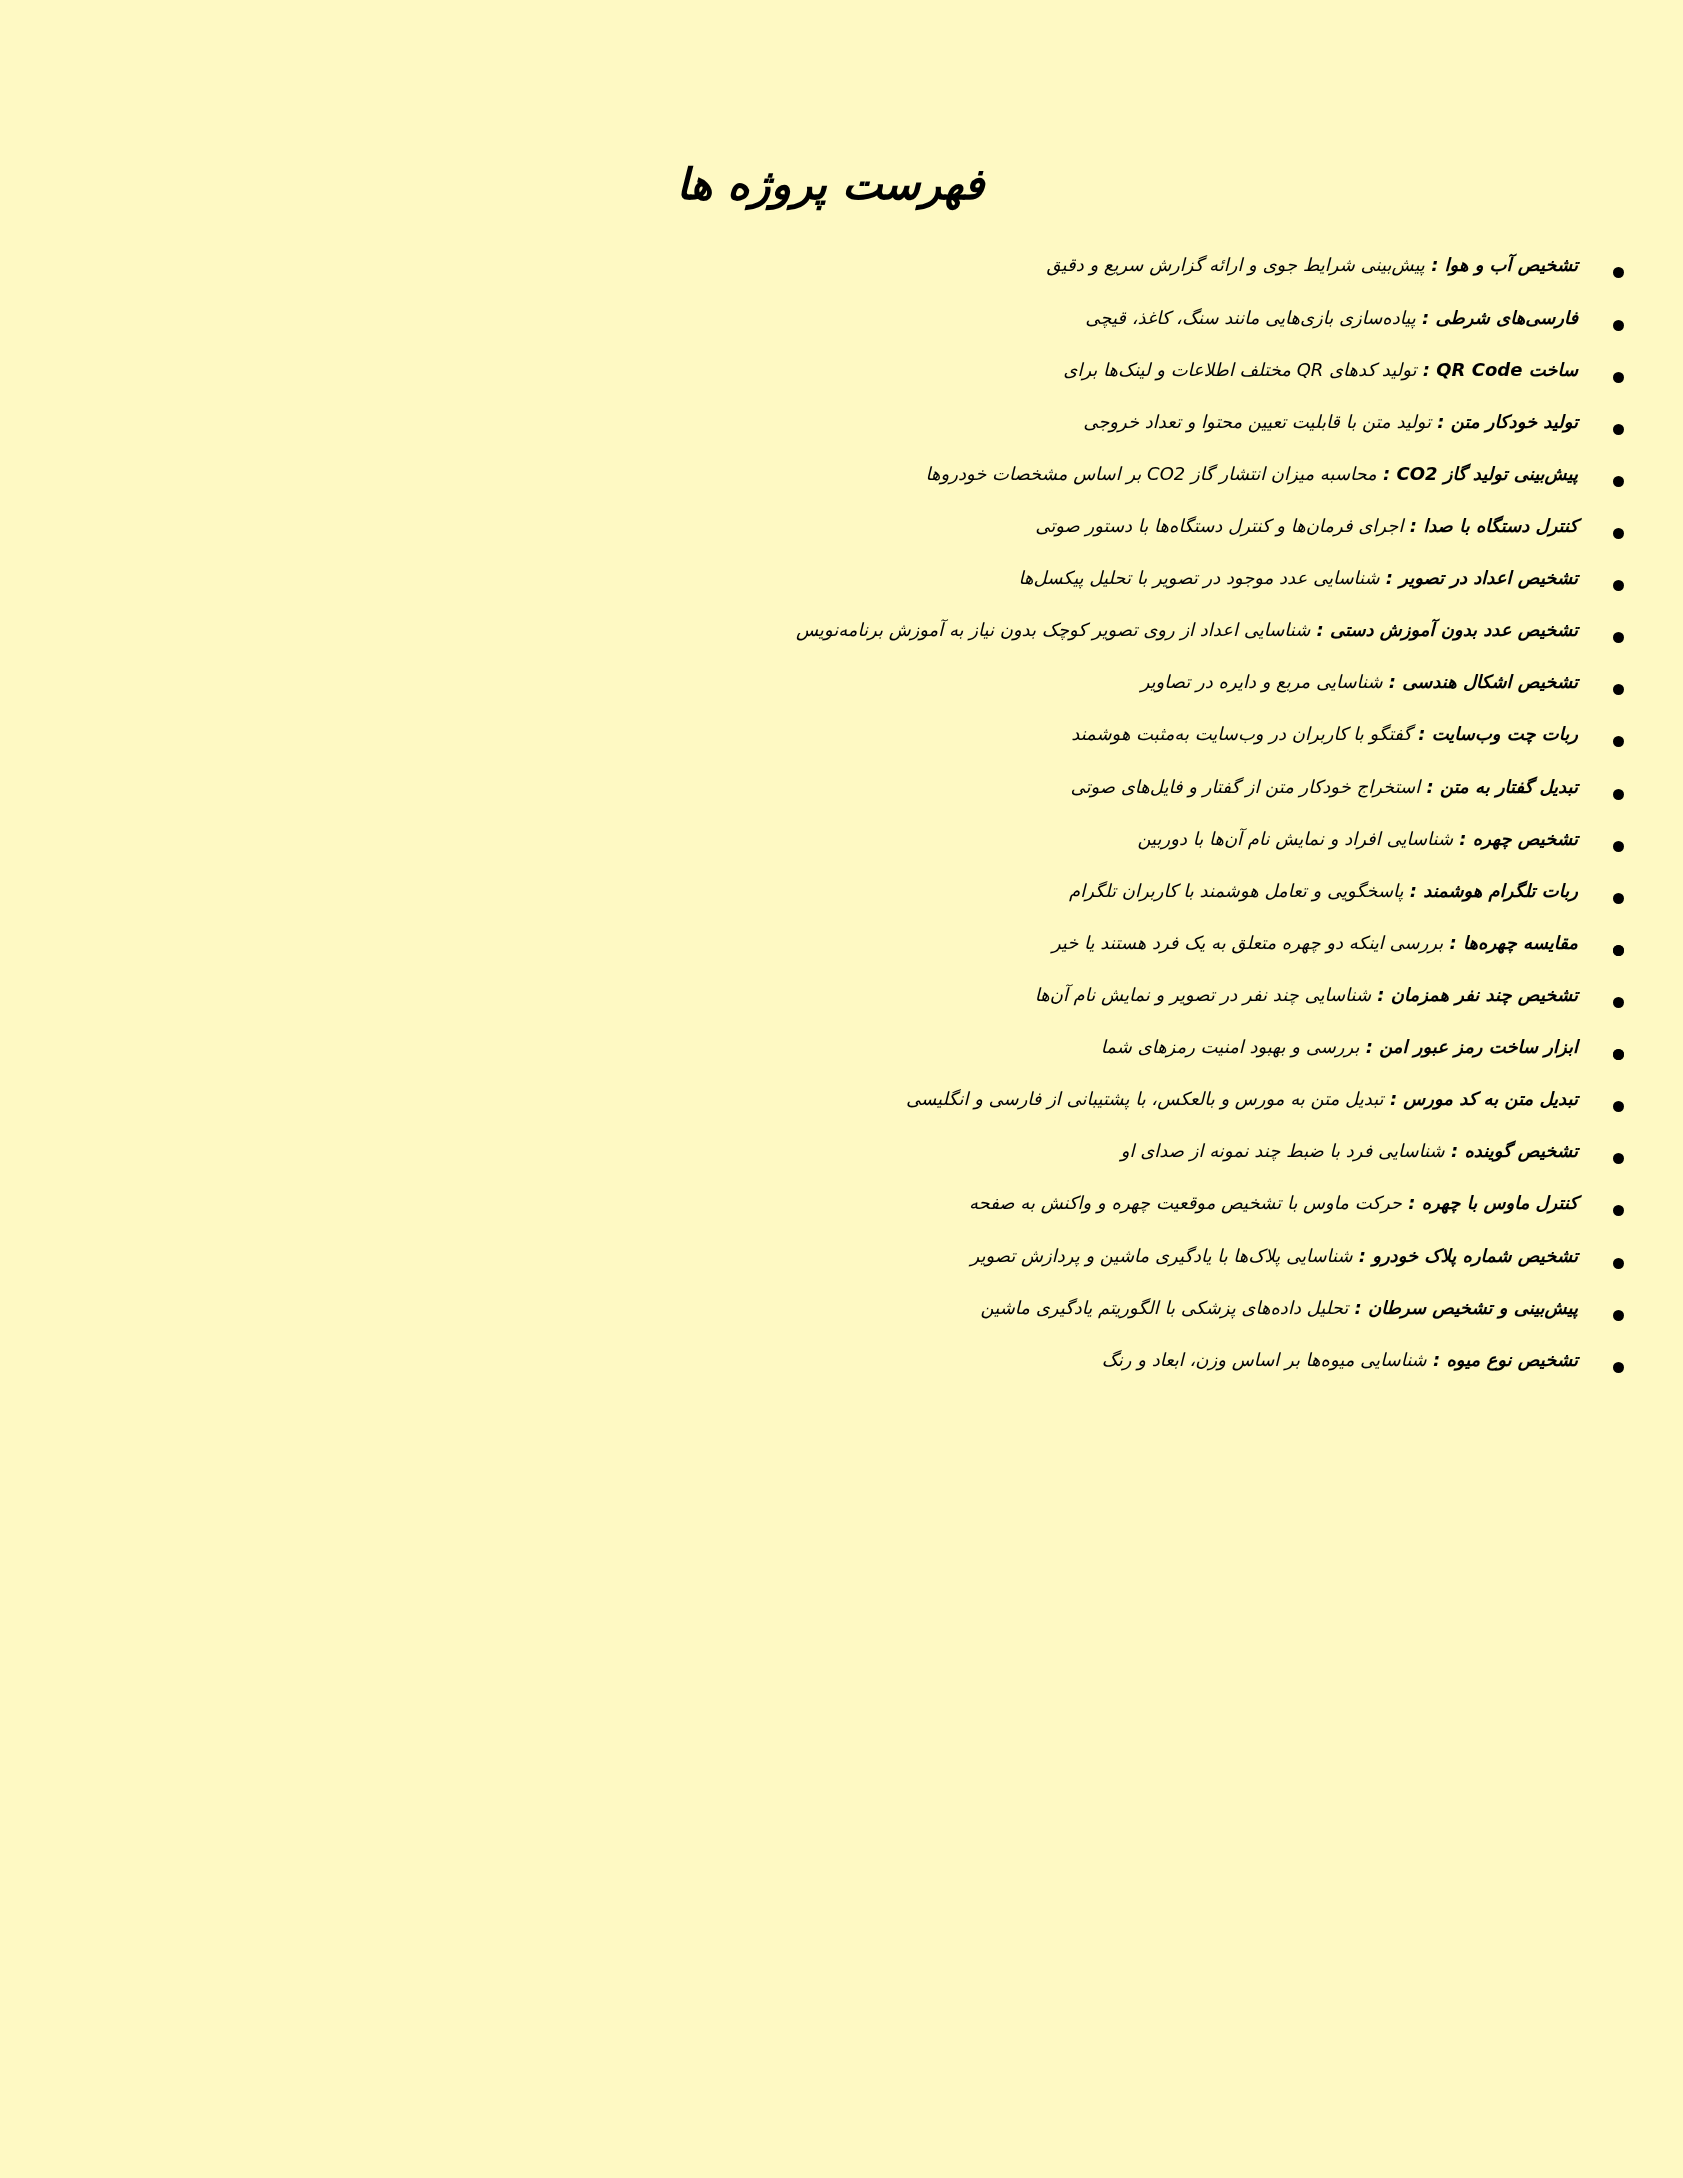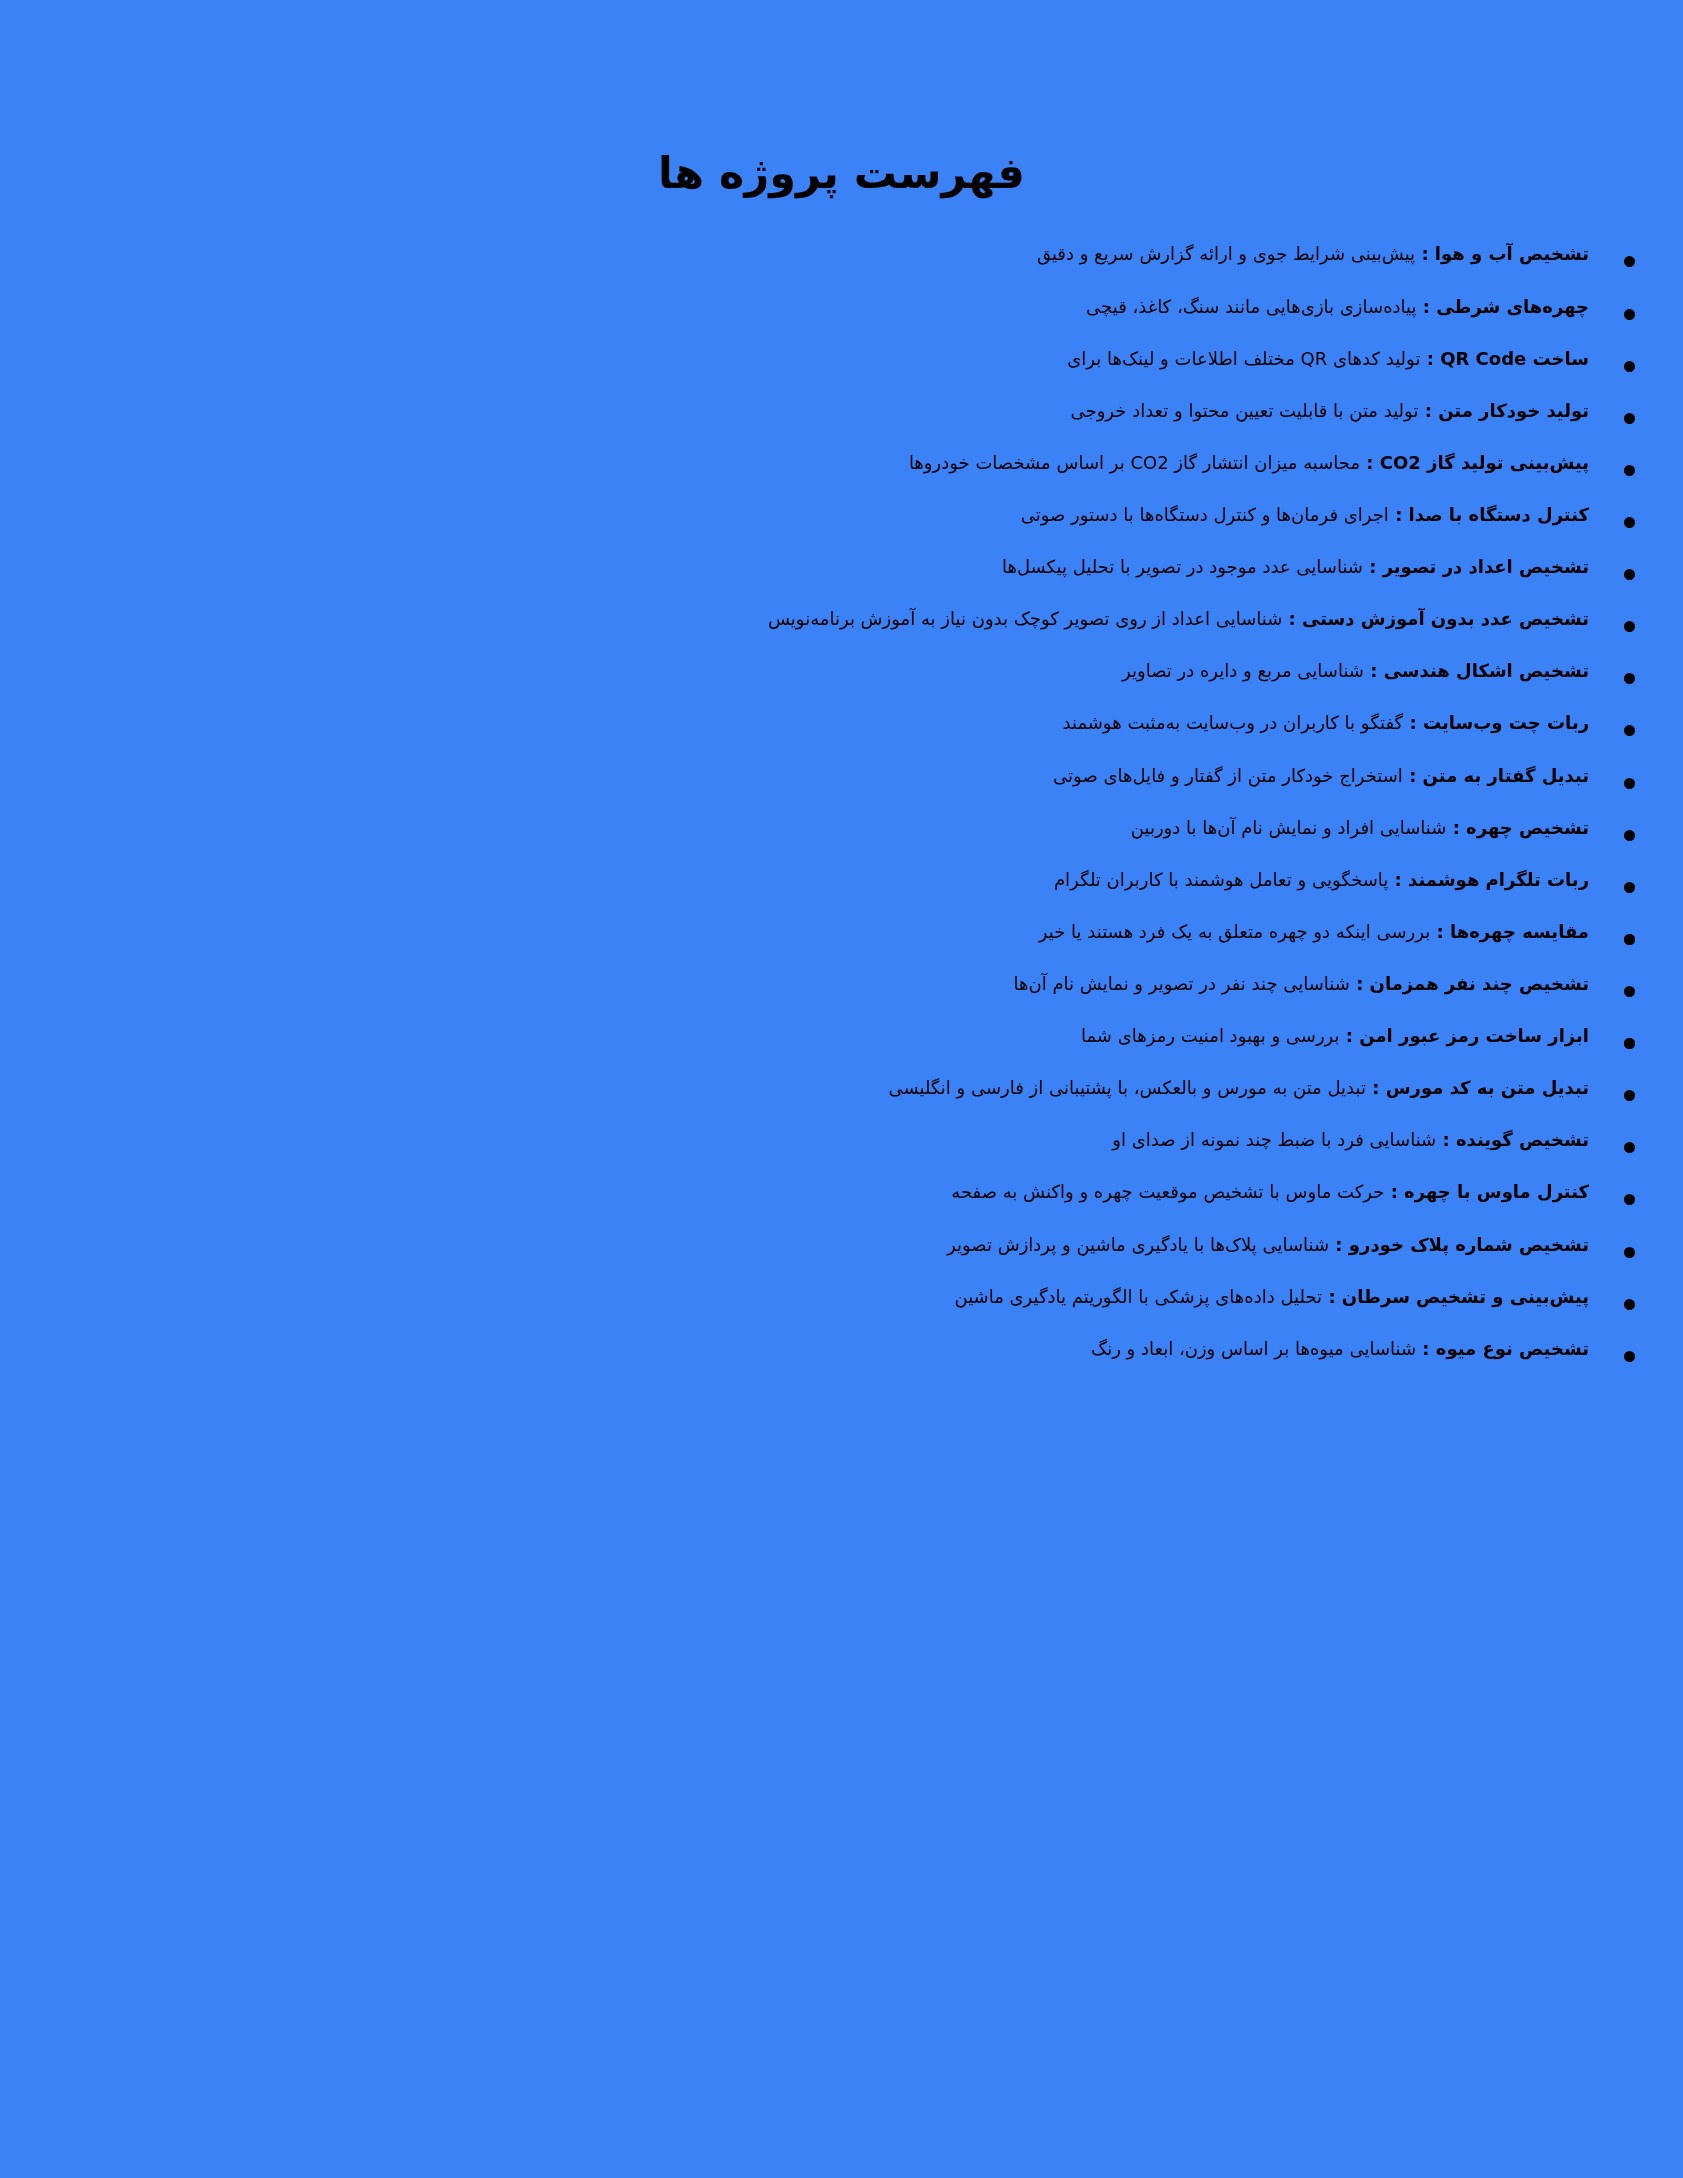--- a/index.html
+++ b/index.html
@@ -12,23 +12,24 @@
     height: 2178px;
     font-family: "DejaVu Sans", "Liberation Sans", sans-serif;
     color: #000000;
     overflow: hidden;
   }
 
   .page {
     position: relative;
     width: 1683px;
     height: 2178px;
-    background: #3b82f6;
+    background: #fef9c3;
     box-sizing: border-box;
-    padding: 0;
+    padding: 11px;
+    font-style: italic;
   }
 
   .doc-title {
     text-align: center;
     font-size: 43px;
     font-weight: bold;
     color: #000;
     margin: 0;
     padding-top: 149px;
     padding-bottom: 0;
@@ -95,21 +96,21 @@
 <body>
 
 <div class="page">
   <div class="content-wrap">
 
     <h1 class="doc-title">فهرست پروژه ها</h1>
 
     <ul class="project-list" id="project-list">
 
     <li class="project-item"><span class="bullet-marker"></span><span class="item-text"><span class="item-title">تشخیص آب و هوا</span><span class="sep"> : </span><span class="item-desc">پیش‌بینی شرایط جوی و ارائه گزارش سریع و دقیق</span></span></li>
-        <li class="project-item"><span class="bullet-marker"></span><span class="item-text"><span class="item-title">چهره‌های شرطی</span><span class="sep"> : </span><span class="item-desc">پیاده‌سازی بازی‌هایی مانند سنگ، کاغذ، قیچی</span></span></li>
+        <li class="project-item"><span class="bullet-marker"></span><span class="item-text"><span class="item-title">فارسی‌های شرطی</span><span class="sep"> : </span><span class="item-desc">پیاده‌سازی بازی‌هایی مانند سنگ، کاغذ، قیچی</span></span></li>
         <li class="project-item"><span class="bullet-marker"></span><span class="item-text"><span class="item-title">ساخت QR Code</span><span class="sep"> : </span><span class="item-desc">تولید کدهای QR مختلف اطلاعات و لینک‌ها برای</span></span></li>
         <li class="project-item"><span class="bullet-marker"></span><span class="item-text"><span class="item-title">تولید خودکار متن</span><span class="sep"> : </span><span class="item-desc">تولید متن با قابلیت تعیین محتوا و تعداد خروجی</span></span></li>
         <li class="project-item"><span class="bullet-marker"></span><span class="item-text"><span class="item-title">پیش‌بینی تولید گاز CO2</span><span class="sep"> : </span><span class="item-desc">محاسبه میزان انتشار گاز CO2 بر اساس مشخصات خودروها</span></span></li>
         <li class="project-item"><span class="bullet-marker"></span><span class="item-text"><span class="item-title">کنترل دستگاه با صدا</span><span class="sep"> : </span><span class="item-desc">اجرای فرمان‌ها و کنترل دستگاه‌ها با دستور صوتی</span></span></li>
         <li class="project-item"><span class="bullet-marker"></span><span class="item-text"><span class="item-title">تشخیص اعداد در تصویر</span><span class="sep"> : </span><span class="item-desc">شناسایی عدد موجود در تصویر با تحلیل پیکسل‌ها</span></span></li>
         <li class="project-item"><span class="bullet-marker"></span><span class="item-text"><span class="item-title">تشخیص عدد بدون آموزش دستی</span><span class="sep"> : </span><span class="item-desc">شناسایی اعداد از روی تصویر کوچک بدون نیاز به آموزش برنامه‌نویس</span></span></li>
         <li class="project-item"><span class="bullet-marker"></span><span class="item-text"><span class="item-title">تشخیص اشکال هندسی</span><span class="sep"> : </span><span class="item-desc">شناسایی مربع و دایره در تصاویر</span></span></li>
         <li class="project-item"><span class="bullet-marker"></span><span class="item-text"><span class="item-title">ربات چت وب‌سایت</span><span class="sep"> : </span><span class="item-desc">گفتگو با کاربران در وب‌سایت به‌مثبت هوشمند</span></span></li>
         <li class="project-item"><span class="bullet-marker"></span><span class="item-text"><span class="item-title">تبدیل گفتار به متن</span><span class="sep"> : </span><span class="item-desc">استخراج خودکار متن از گفتار و فایل‌های صوتی</span></span></li>
         <li class="project-item"><span class="bullet-marker"></span><span class="item-text"><span class="item-title">تشخیص چهره</span><span class="sep"> : </span><span class="item-desc">شناسایی افراد و نمایش نام آن‌ها با دوربین</span></span></li>

